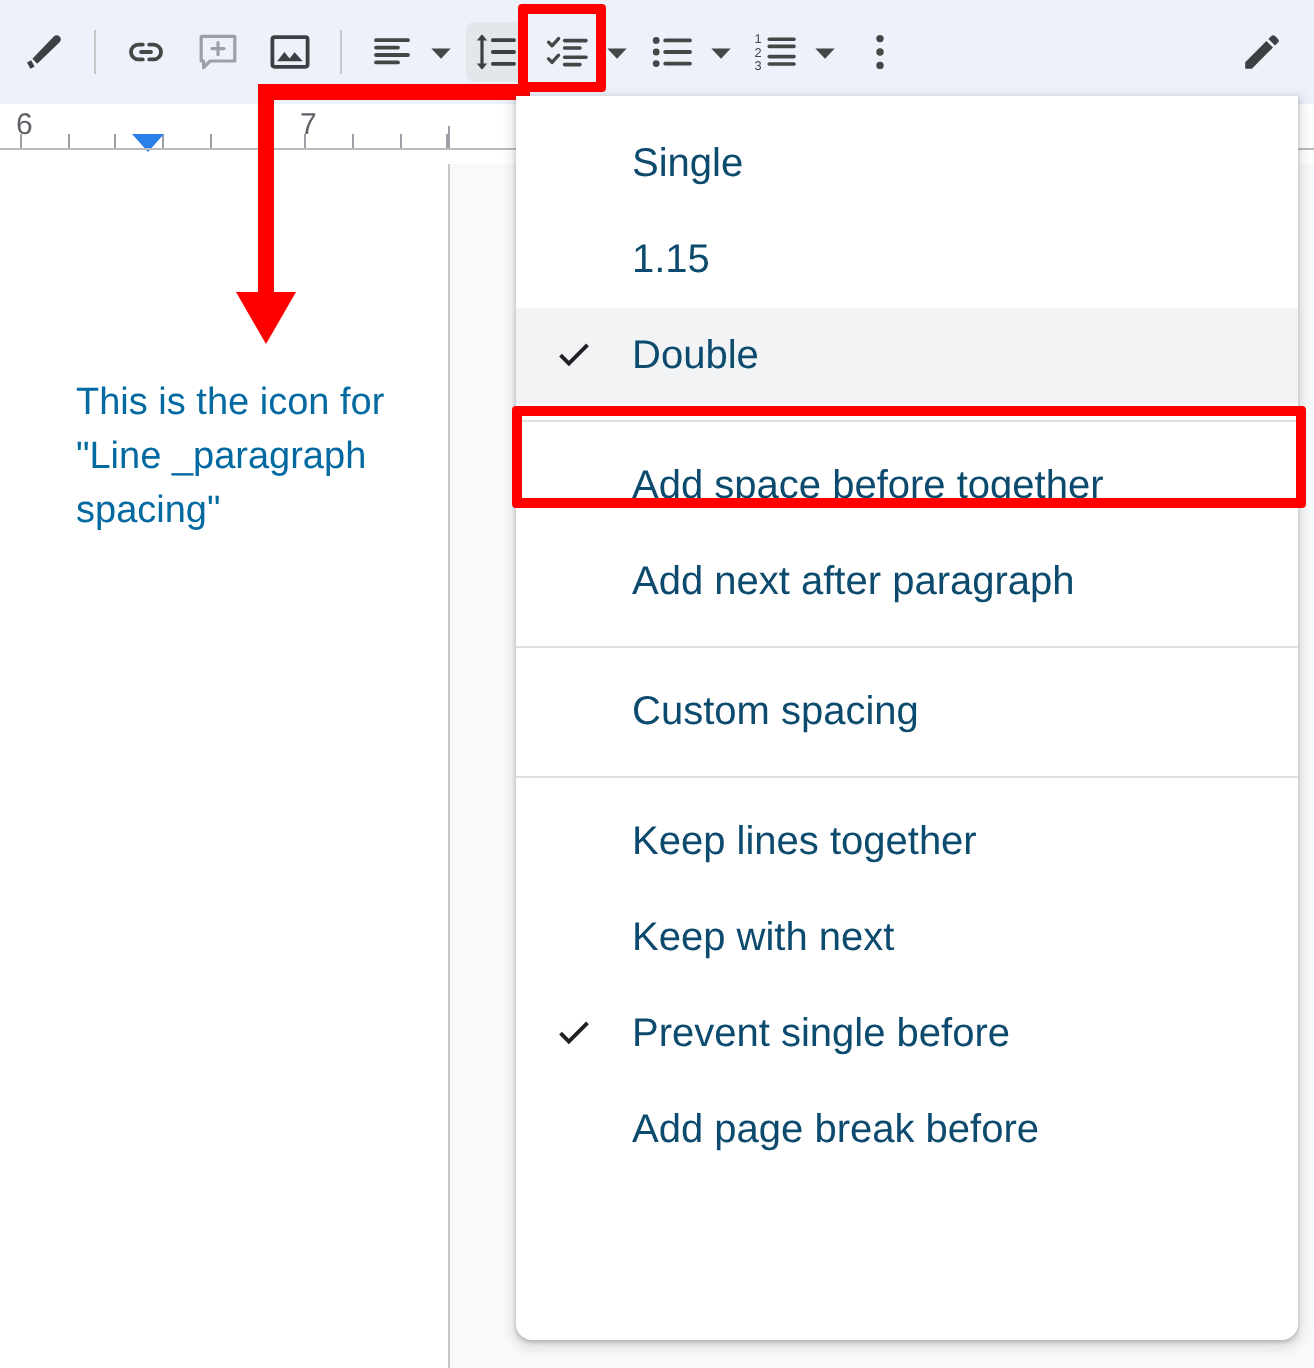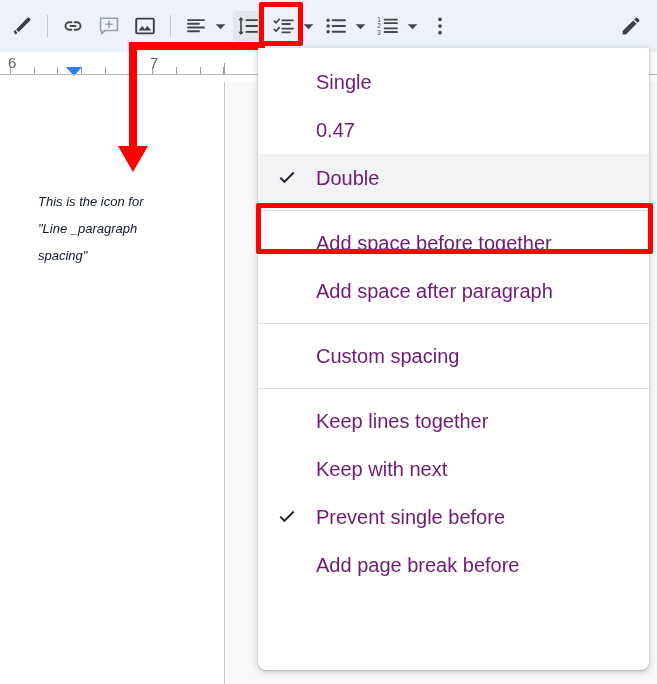--- a/index.html
+++ b/index.html
@@ -111,26 +111,25 @@
     left: 225px; top: 0;
     width: 432px; height: 602px;
     background: #f8f9fa;
   }
 
   
   .anno-text {
     position: absolute;
     left: 38px; top: 188px;
     width: 200px;
-    color: #0f172a;
-    font-size: 13px;
+    color: #0369a1;
+    font-size: 19px;
     line-height: 27px;
     font-family: "Liberation Sans", sans-serif;
     white-space: pre-wrap;
-    font-style: italic;
   }
   .arrow-h {
     position: absolute;
     left: 133px; top: 42px;
     width: 132px; height: 8px;
     background: #ff0000;
   }
   .arrow-v {
     position: absolute;
     left: 129px; top: 42px;
@@ -164,21 +163,21 @@
     box-shadow: 0 2px 6px 2px rgba(60,64,67,.15), 0 1px 2px 0 rgba(60,64,67,.30);
     overflow: hidden;
   }
   .menu-item {
     position: relative;
     height: 48px;
     display: flex;
     align-items: center;
     padding-left: 0;
     font-size: 20px;
-    color: #701a75;
+    color: #0c4a6e;
     font-family: "Liberation Sans", sans-serif;
   }
   .menu-item .check {
     width: 58px;
     flex: 0 0 58px;
     display: flex;
     align-items: center;
     justify-content: center;
     font-size: 0;
   }
@@ -386,40 +385,40 @@
 spacing"</div>
 
   <div class="menu" id="menu">
       <div class="menu-group group-pad-top">
         <div class="menu-item">
           <span class="check"></span>
           <span class="label">Single</span>
         </div>
         <div class="menu-item">
           <span class="check"></span>
-          <span class="label">0.47</span>
+          <span class="label">1.15</span>
         </div>
         <div class="menu-item selected">
           <span class="check">
             <svg width="22" height="22" viewBox="0 0 24 24">
               <path d="M9.2 17.6L3.9 12.3l1.5-1.5 3.8 3.8 9.4-9.4 1.5 1.5z" fill="#202124"></path>
             </svg>
           </span>
           <span class="label">Double</span>
         </div>
       </div>
       <div class="menu-sep"></div>
       <div class="menu-group">
         <div class="menu-item">
           <span class="check"></span>
           <span class="label">Add space before together</span>
         </div>
         <div class="menu-item">
           <span class="check"></span>
-          <span class="label">Add space after paragraph</span>
+          <span class="label">Add next after paragraph</span>
         </div>
       </div>
       <div class="menu-sep"></div>
       <div class="menu-group">
         <div class="menu-item">
           <span class="check"></span>
           <span class="label">Custom spacing</span>
         </div>
       </div>
       <div class="menu-sep"></div>

